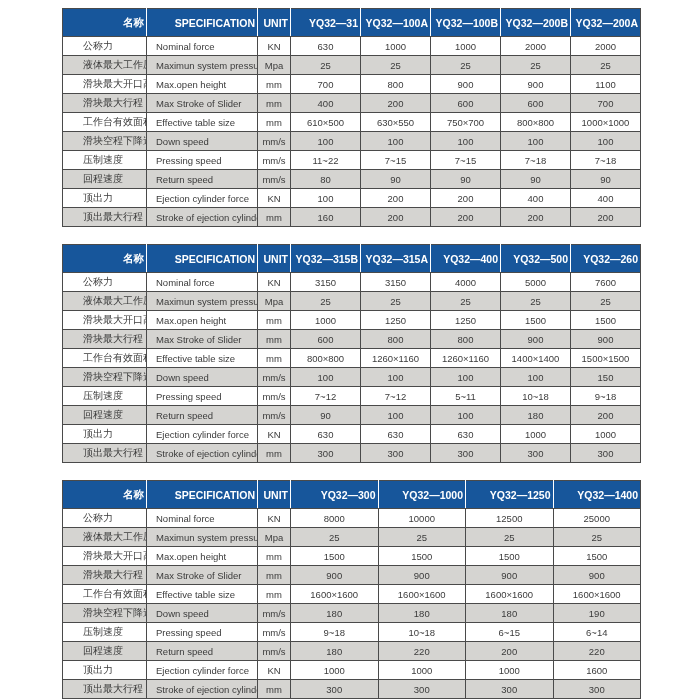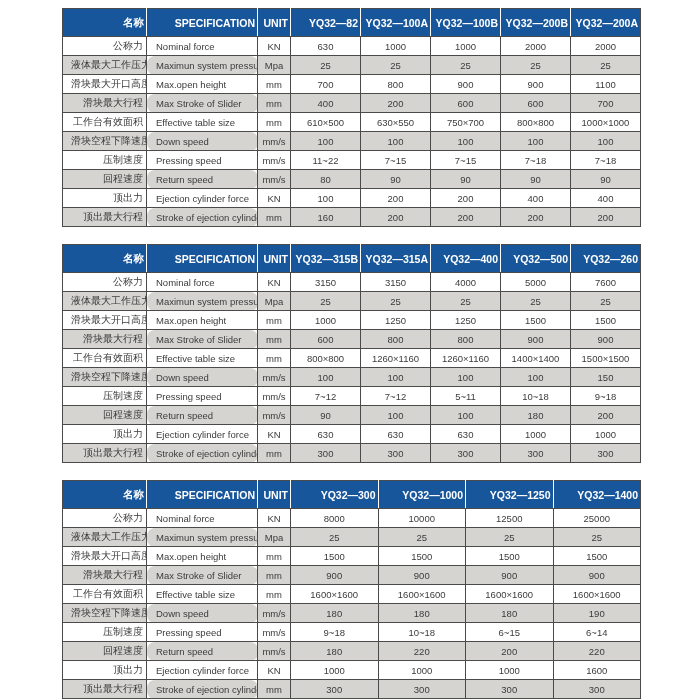--- a/index.html
+++ b/index.html
@@ -51,28 +51,27 @@
     height: 19px;
     border: 1px solid var(--border);
     text-align: center;
     padding: 0 3px;
     background: var(--row-bg);
     white-space: nowrap;
     overflow: hidden;
   }
   table.spec-table tbody tr.striped td { background: var(--stripe-bg); }
   table.spec-table tbody td.cell-name {
-    text-align: right;
-    padding-left: 8px;
+    text-align: left;
+    padding-left: 20px;
     font-size: 10px;
   }
   table.spec-table tbody td.cell-spec {
     text-align: left;
     padding-left: 9px;
-    border-radius: 8px;
   }
 </style>
 </head>
 <body>
 
 <div class="page">
   <div id="tables-root">
       <table class="spec-table">
         <colgroup>
           <col style="width: 84px;">
@@ -82,21 +81,21 @@
           <col style="width: 70px;">
           <col style="width: 70px;">
           <col style="width: 70px;">
           <col style="width: 70px;">
         </colgroup>
         <thead>
           <tr>
             <th>名称</th>
             <th>SPECIFICATION</th>
             <th>UNIT</th>
-            <th>YQ32—82</th>
+            <th>YQ32—31</th>
             <th>YQ32—100A</th>
             <th>YQ32—100B</th>
             <th>YQ32—200B</th>
             <th>YQ32—200A</th>
           </tr>
         </thead>
         <tbody>
           <tr>
             <td class="cell-name">公称力</td>
             <td class="cell-spec">Nominal force</td>

